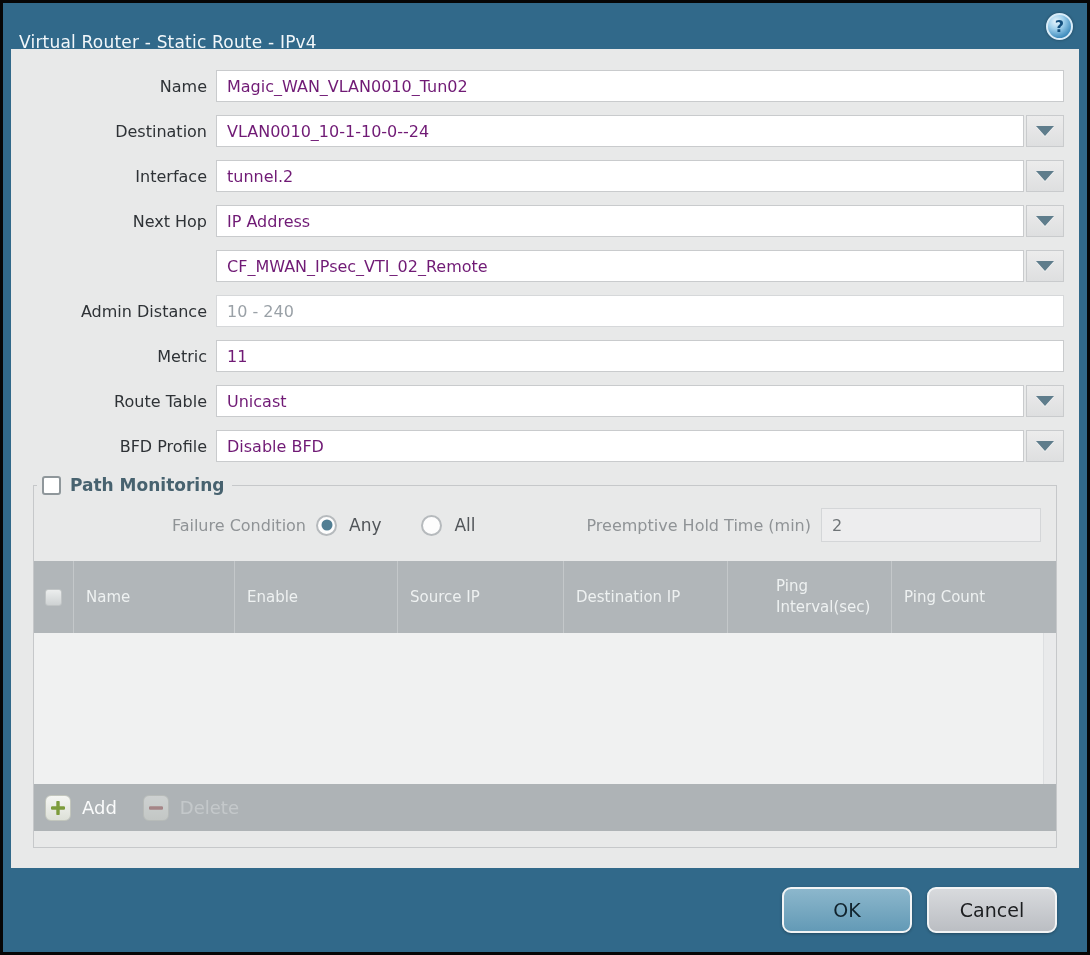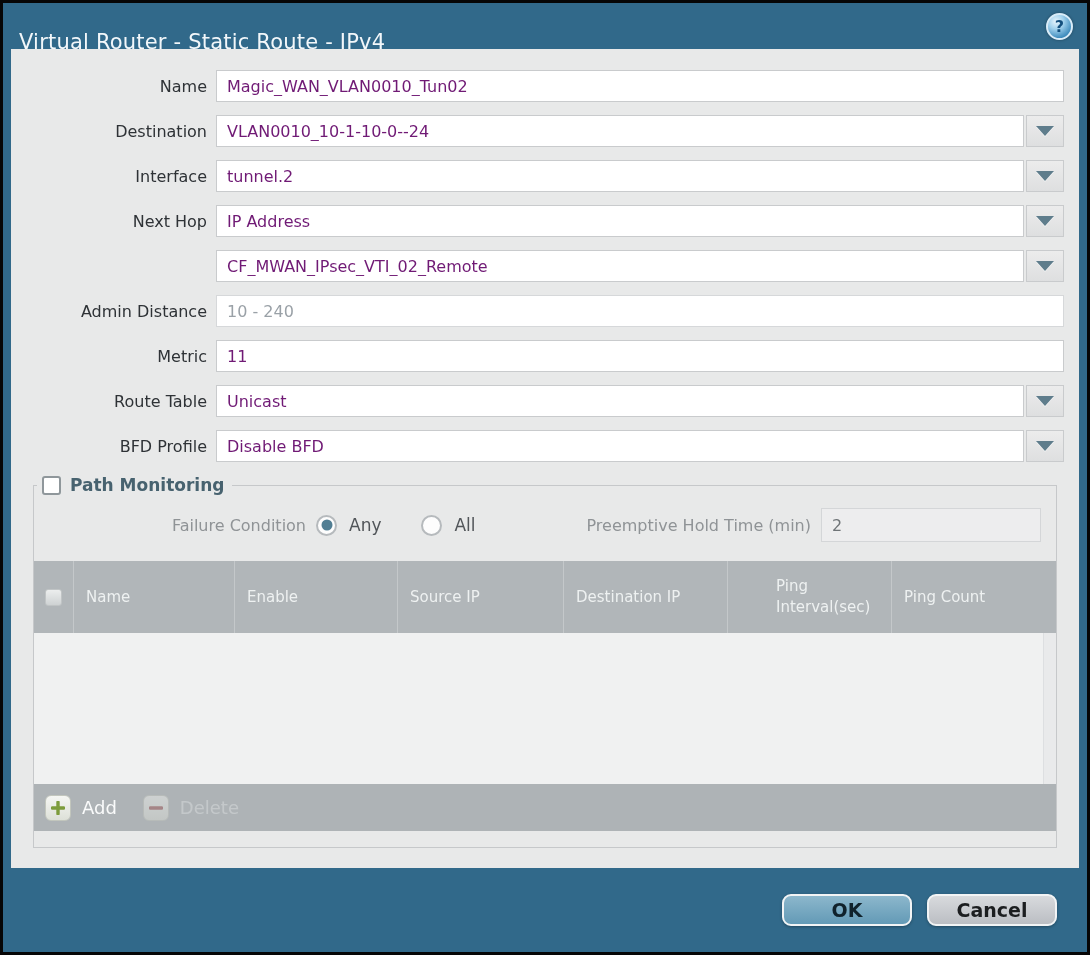--- a/index.html
+++ b/index.html
@@ -13,21 +13,21 @@
     display:flex; flex-direction:column;
   }
 
   
   .titlebar {
     height:46px; flex:0 0 46px;
     display:flex; align-items:center;
     padding:0 14px 0 16px;
     color:#f2f7fa;
   }
-  .titlebar .title { font-size:21px; letter-spacing:.2px; flex:1;margin-top:31px; }
+  .titlebar .title { font-size:17px; letter-spacing:.2px; flex:1;margin-top:31px; }
   .help-icon {
     width:27px; height:27px; border-radius:50%;
     background:radial-gradient(circle at 35% 28%, #eaf6fd 0%, #9fd0ec 35%, #3f8cbd 75%, #2a6f9c 100%);
     border:2px solid #d9ecf8;
     box-shadow:0 0 3px rgba(0,0,0,.35);
     display:flex; align-items:center; justify-content:center;
     color:#134f7d; font-size:16px; font-weight:bold; cursor:pointer;
   }
 
   
@@ -145,25 +145,24 @@
   .tbl-btn.disabled { opacity:.45; cursor:default; }
   .tbl-btn.disabled .tbl-btn-label { color:#dfe3e4; }
 
   
   .footer {
     flex:0 0 84px;
     display:flex; align-items:center; justify-content:flex-end;
     gap:15px; padding-right:30px;
   }
   .btn {
-    width:130px; height:32px; border-radius:9px;
+    width:130px; height:46px; border-radius:9px;
     border:2px solid #f2f4f5;
     font-family:inherit; font-size:19px; cursor:pointer;
     box-shadow:0 1px 3px rgba(0,0,0,.3);
-    font-weight:bold;
   }
   .btn-ok { background:linear-gradient(#8cb7cc,#639ab6); color:#10222c; }
   .btn-cancel { background:linear-gradient(#d8dadd,#bbbec3); color:#1c1e20; }
 </style>
 </head>
 <body>
 
 <div class="dialog">
 
   <div class="titlebar">

